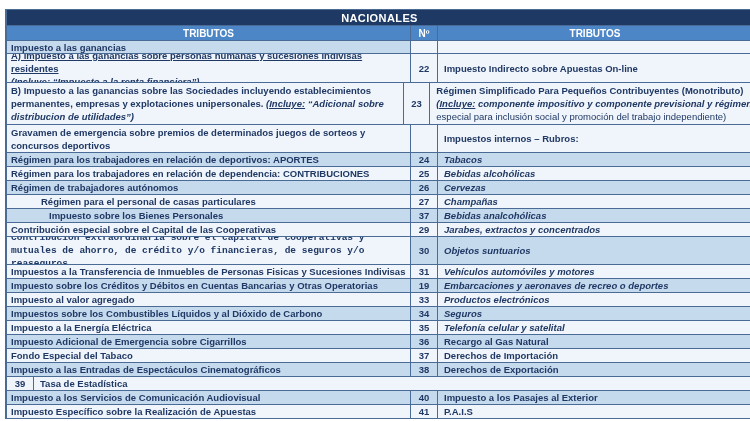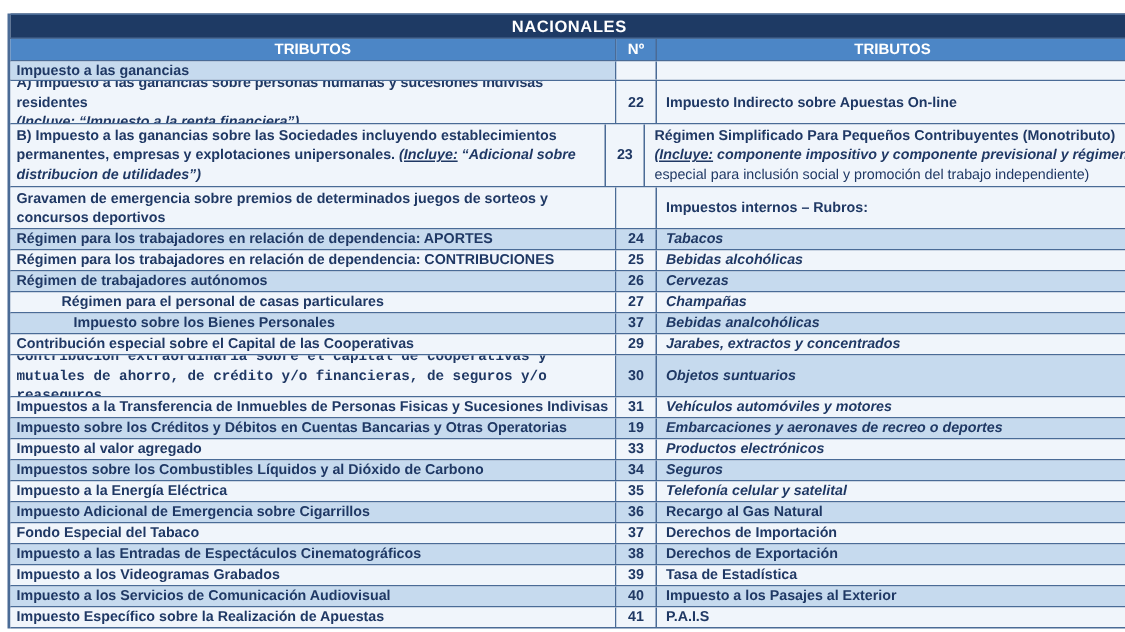--- a/index.html
+++ b/index.html
@@ -57,21 +57,21 @@
           <div class="cell lcell shade-dark">
             <div style="display: block;"><span>Impuesto a las ganancias</span></div>
           </div>
           <div class="cell ncell shade-light"></div>
           <div class="cell rcell shade-light">
             <span class=""></span>
           </div>
         </div>
         <div class="row" style="height: 29px;">
           <div class="cell lcell shade-light wrap">
-            <div style="display: block;"><span>A) Impuesto a las ganancias sobre personas humanas y sucesiones indivisas residentes</span><br><span class="note-label">(Incluye:</span><span class="note-text"> “Impuesto a la renta financiera”)</span></div>
+            <div style="display: block; text-decoration: underline;"><span>A) Impuesto a las ganancias sobre personas humanas y sucesiones indivisas residentes</span><br><span class="note-label">(Incluye:</span><span class="note-text"> “Impuesto a la renta financiera”)</span></div>
           </div>
           <div class="cell ncell shade-light">22</div>
           <div class="cell rcell shade-light">
             <span class="">Impuesto Indirecto sobre Apuestas On-line</span>
           </div>
         </div>
         <div class="row" style="height: 42px;">
           <div class="cell lcell shade-light wrap">
             <div style="display: block;"><span>B) Impuesto a las ganancias sobre las Sociedades  incluyendo establecimientos permanentes, empresas y explotaciones unipersonales.  </span><span class="note-label">(Incluye:</span><span class="note-text"> “Adicional sobre distribucion de utilidades”)</span></div>
           </div>
@@ -88,21 +88,21 @@
           <div class="cell lcell shade-light wrap">
             <div style="display: block;"><span>Gravamen de emergencia sobre premios de determinados juegos de sorteos y concursos deportivos</span></div>
           </div>
           <div class="cell ncell shade-light"></div>
           <div class="cell rcell shade-light">
             <span class="">Impuestos internos – Rubros:</span>
           </div>
         </div>
         <div class="row" style="height: 14px;">
           <div class="cell lcell shade-dark">
-            <div style="display: block;"><span>Régimen para los trabajadores en relación de dependencia: APORTES</span></div>
+            <div style="display: block;"><span>Régimen para los trabajadores en relación de deportivos: APORTES</span></div>
           </div>
           <div class="cell ncell shade-dark">24</div>
           <div class="cell rcell shade-dark">
             <span class="bi">Tabacos</span>
           </div>
         </div>
         <div class="row" style="height: 14px;">
           <div class="cell lcell shade-light">
             <div style="display: block;"><span>Régimen para los trabajadores en relación de dependencia: CONTRIBUCIONES</span></div>
           </div>
@@ -222,23 +222,20 @@
         <div class="row" style="height: 14px;">
           <div class="cell lcell shade-dark">
             <div style="display: block;"><span>Impuesto a las Entradas de Espectáculos Cinematográficos</span></div>
           </div>
           <div class="cell ncell shade-dark">38</div>
           <div class="cell rcell shade-dark">
             <span class="">Derechos de Exportación</span>
           </div>
         </div>
         <div class="row" style="height: 14px;">
-          <div class="cell lcell shade-light">
-            <div style="display: block;"><span>Impuesto a los Videogramas Grabados</span></div>
-          </div>
           <div class="cell ncell shade-light">39</div>
           <div class="cell rcell shade-light">
             <span class="">Tasa de Estadística</span>
           </div>
         </div>
         <div class="row" style="height: 14px;">
           <div class="cell lcell shade-dark">
             <div style="display: block;"><span>Impuesto a los Servicios de Comunicación Audiovisual</span></div>
           </div>
           <div class="cell ncell shade-dark">40</div>

